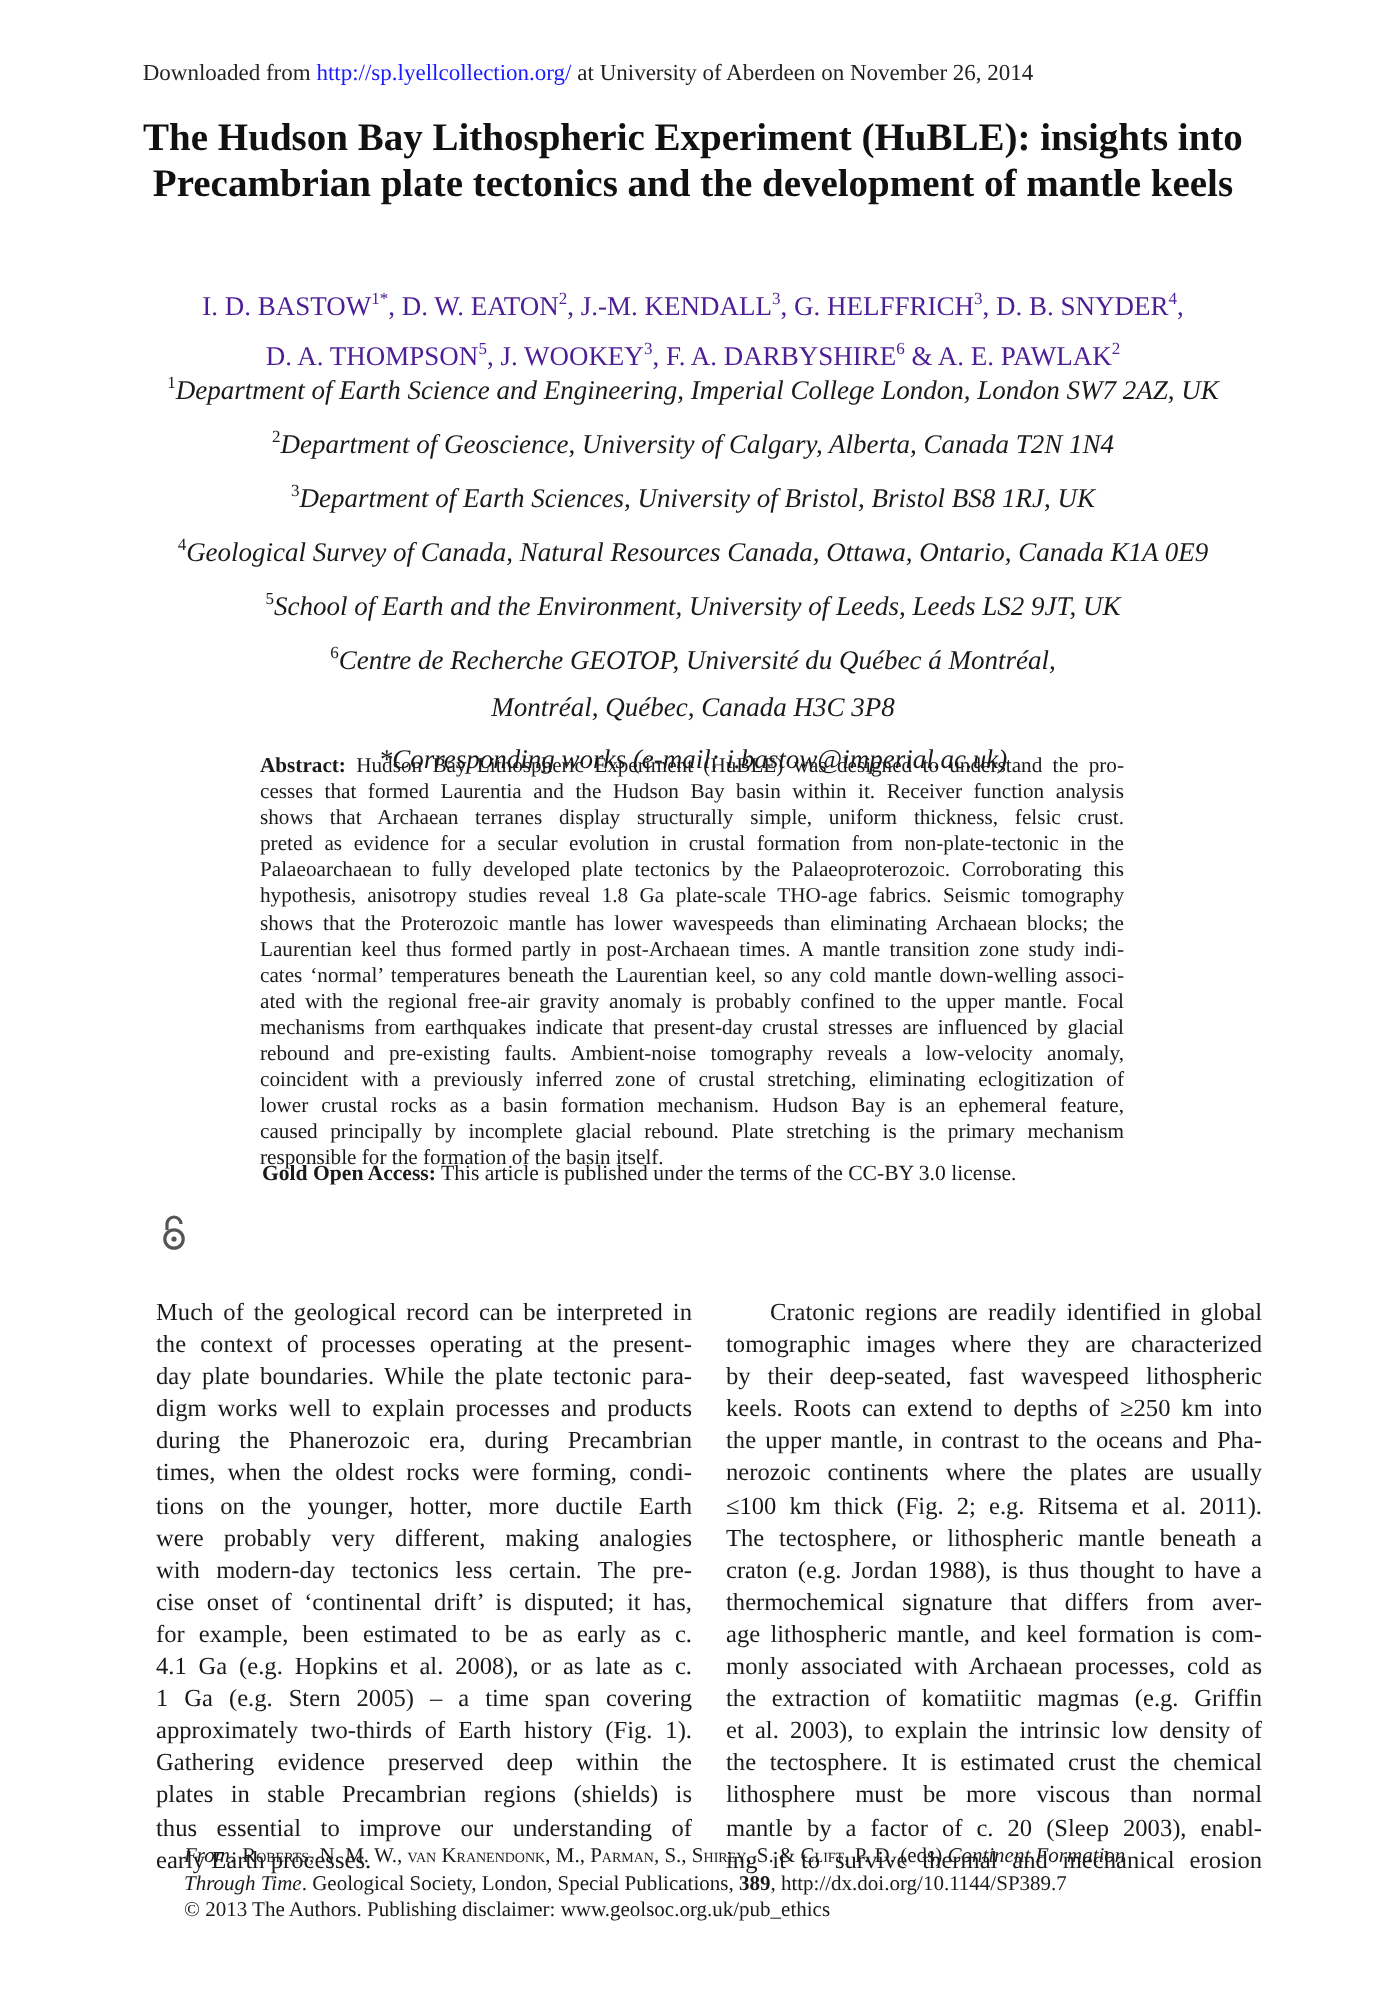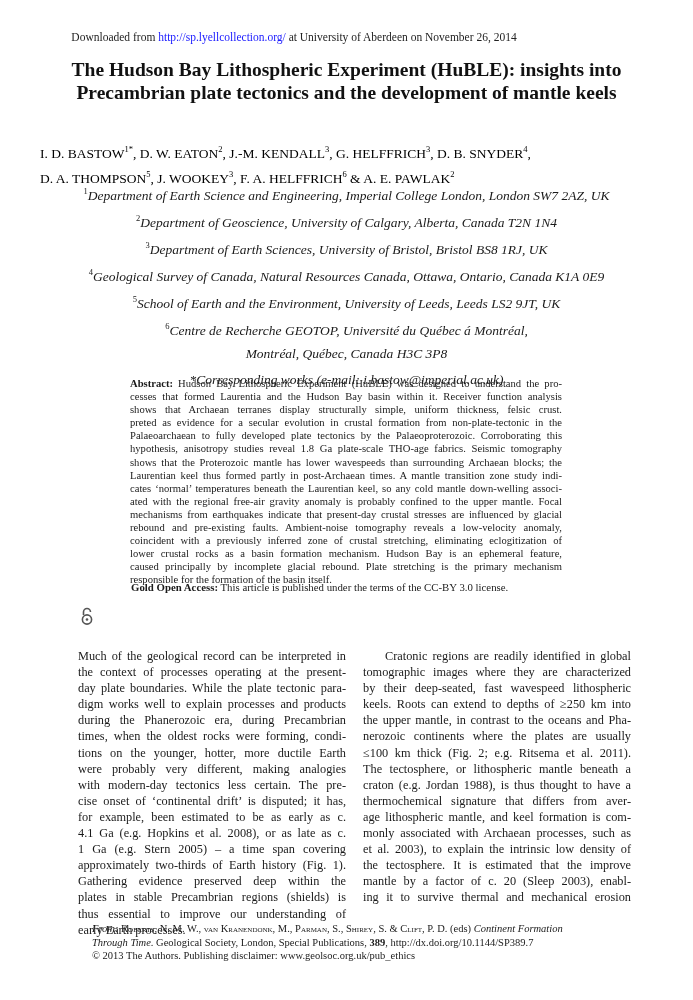--- a/index.html
+++ b/index.html
@@ -10,22 +10,22 @@
   .header {
     position: absolute; top: 31px; left: 0; width: 588px; text-align: center;
     font-size: 11.5px; color: #222;
   }
   .header a { color: #1a1aff; text-decoration: none; }
   .title {
     position: absolute; top: 58px; left: 40px; width: 613px; text-align: center;
     font-weight: bold; font-size: 19.5px; line-height: 23px; color: #111;
   }
   .authors {
-    position: absolute; top: 139px; left: 40px; width: 613px; text-align: left;
-    font-size: 13.5px; line-height: 20px; color: #000000;
+    position: absolute; top: 139px; left: 40px; width: 613px; text-align: center;
+    font-size: 13.5px; line-height: 20px; color: #4c1d95;
   }
   .authors sup { font-size: 8.5px; }
   .affils {
     position: absolute; top: 180px; left: 30px; width: 633px; text-align: center;
     font-size: 13.5px; line-height: 22.6px; font-style: italic; color: #1a1a1a;
   }
   .affils sup { font-size: 8.5px; font-style: normal; }
   .affil { display: block; }
   .abstract {
     position: absolute; top: 377px; left: 130px; width: 432px;
@@ -73,21 +73,21 @@
   <div>
     <span>I. D. BASTOW</span><sup>1*</sup>,
     <span>D. W. EATON</span><sup>2</sup>,
     <span>J.-M. KENDALL</span><sup>3</sup>,
     <span>G. HELFFRICH</span><sup>3</sup>,
     <span>D. B. SNYDER</span><sup>4</sup>,
   </div>
   <div>
     <span>D. A. THOMPSON</span><sup>5</sup>,
     <span>J. WOOKEY</span><sup>3</sup>,
-    <span>F. A. HELFFRICH</span><sup>6</sup> &amp;
+    <span>F. A. DARBYSHIRE</span><sup>6</sup> &amp;
     <span>A. E. PAWLAK</span><sup>2</sup>
   </div>
 </div>
 
 <div class="affils">
   <span class="affil"><sup>1</sup><span>Department of Earth Science and Engineering, Imperial College London, London SW7 2AZ, UK</span></span>
   <span class="affil"><sup>2</sup><span>Department of Geoscience, University of Calgary, Alberta, Canada T2N 1N4</span></span>
   <span class="affil"><sup>3</sup><span>Department of Earth Sciences, University of Bristol, Bristol BS8 1RJ, UK</span></span>
   <span class="affil"><sup>4</sup><span>Geological Survey of Canada, Natural Resources Canada, Ottawa, Ontario, Canada K1A 0E9</span></span>
   <span class="affil"><sup>5</sup><span>School of Earth and the Environment, University of Leeds, Leeds LS2 9JT, UK</span></span>
@@ -96,21 +96,21 @@
   <span class="affil" style="margin-top:4px">*Corresponding works (e-mail: i.bastow@imperial.ac.uk)</span>
 </div>
 
 <div class="abstract">
   <span class="line"><b>Abstract:</b> <span>Hudson Bay Lithospheric Experiment (HuBLE) was designed to understand the pro-</span></span>
   <span class="line">cesses that formed Laurentia and the Hudson Bay basin within it. Receiver function analysis</span>
   <span class="line">shows that Archaean terranes display structurally simple, uniform thickness, felsic crust.</span>
   <span class="line">preted as evidence for a secular evolution in crustal formation from non-plate-tectonic in the</span>
   <span class="line">Palaeoarchaean to fully developed plate tectonics by the Palaeoproterozoic. Corroborating this</span>
   <span class="line">hypothesis, anisotropy studies reveal 1.8 Ga plate-scale THO-age fabrics. Seismic tomography</span>
-  <span class="line">shows that the Proterozoic mantle has lower wavespeeds than surrounding Archaean blocks; the</span>
+  <span class="line">shows that the Proterozoic mantle has lower wavespeeds than eliminating Archaean blocks; the</span>
   <span class="line">Laurentian keel thus formed partly in post-Archaean times. A mantle transition zone study indi-</span>
   <span class="line">cates ‘normal’ temperatures beneath the Laurentian keel, so any cold mantle down-welling associ-</span>
   <span class="line">ated with the regional free-air gravity anomaly is probably confined to the upper mantle. Focal</span>
   <span class="line">mechanisms from earthquakes indicate that present-day crustal stresses are influenced by glacial</span>
   <span class="line">rebound and pre-existing faults. Ambient-noise tomography reveals a low-velocity anomaly,</span>
   <span class="line">coincident with a previously inferred zone of crustal stretching, eliminating eclogitization of</span>
   <span class="line">lower crustal rocks as a basin formation mechanism. Hudson Bay is an ephemeral feature,</span>
   <span class="line">caused principally by incomplete glacial rebound. Plate stretching is the primary mechanism</span>
   <span class="line last">responsible for the formation of the basin itself.</span>
 </div>
@@ -151,23 +151,25 @@
   <span class="line">tomographic images where they are characterized</span>
   <span class="line">by their deep-seated, fast wavespeed lithospheric</span>
   <span class="line">keels. Roots can extend to depths of ≥250 km into</span>
   <span class="line">the upper mantle, in contrast to the oceans and Pha-</span>
   <span class="line">nerozoic continents where the plates are usually</span>
   <span class="line">≤100 km thick (Fig. 2; e.g. Ritsema et al. 2011).</span>
   <span class="line">The tectosphere, or lithospheric mantle beneath a</span>
   <span class="line">craton (e.g. Jordan 1988), is thus thought to have a</span>
   <span class="line">thermochemical signature that differs from aver-</span>
   <span class="line">age lithospheric mantle, and keel formation is com-</span>
-  <span class="line">monly associated with Archaean processes, such as</span>
+  <span class="line">monly associated with Archaean processes, cold as</span>
+  <span class="line">the extraction of komatiitic magmas (e.g. Griffin</span>
   <span class="line">et al. 2003), to explain the intrinsic low density of</span>
-  <span class="line">the tectosphere. It is estimated that the improve</span>
+  <span class="line">the tectosphere. It is estimated crust the chemical</span>
+  <span class="line">lithosphere must be more viscous than normal</span>
   <span class="line">mantle by a factor of c. 20 (Sleep 2003), enabl-</span>
   <span class="line">ing it to survive thermal and mechanical erosion</span>
 </div>
 
 <div class="footer">
   <div>
     <i>From:</i>
     <span class="sc">Roberts, N. M. W., van Kranendonk, M., Parman, S., Shirey, S. &amp; Clift, P. D.</span>
     <span>(eds)</span>
     <i>Continent Formation</i>

